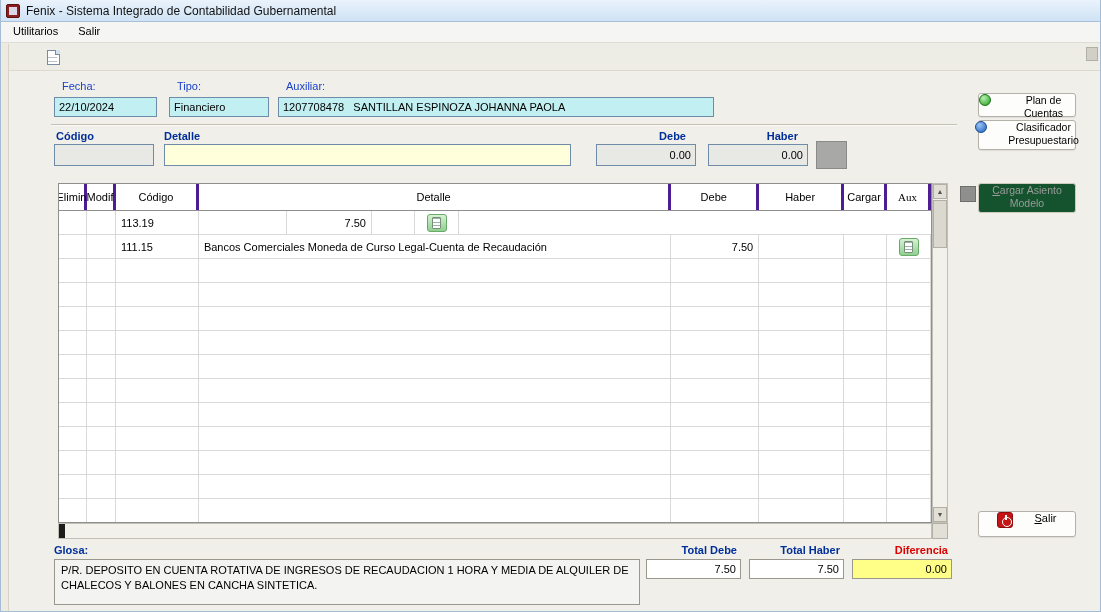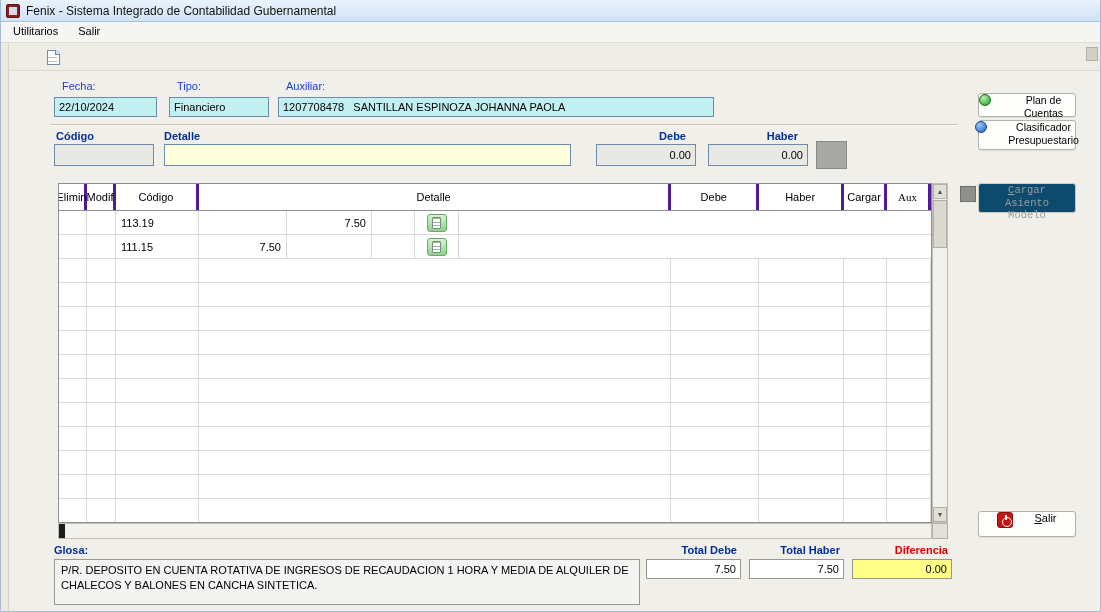--- a/index.html
+++ b/index.html
@@ -64,21 +64,21 @@
   .grayf { background:#e8e8e4; }
   .numf { justify-content:flex-end; }
   .sep-line { position:absolute; left:50px; top:124px; width:906px; height:2px; border-top:1px solid #c3c1b4; border-bottom:1px solid #fbfaf6; }
   .gray-sq-btn { position:absolute; left:815px; top:141px; width:31px; height:28px; background:#a8a8a6; border:1px solid #8a8a88; }
   
   .side-btn {
     position:absolute; background:#fdfdfb; border:1px solid #b4b2a8; border-radius:3px;
     display:flex; align-items:flex-start; justify-content:center; gap:21px;
     font-size:11px; box-shadow:0 1px 1px rgba(0,0,0,0.08); text-align:center; line-height:1.2; cursor:default;
   }
-  .side-btn.disabled { color:#9b9b9b; background:#0c4a6e; border-color:#ccc9bd; box-shadow:none;font-family:Liberation Mono, monospace; }
+  .side-btn.disabled { color:#9b9b9b; background:#14532d; border-color:#ccc9bd; box-shadow:none; }
   .sphere { width:12px; height:12px; border-radius:50%; flex:0 0 auto; }
   .sphere.green { background:radial-gradient(circle at 35% 30%, #b8f0b0, #1f9e1f); border:1px solid #157015; }
   .sphere.blue  { background:radial-gradient(circle at 35% 30%, #9cc4f2, #1d5fc0); border:1px solid #154a96; }
   .gray-ico-sq { position:absolute; left:959px; top:186px; width:16px; height:16px; background:#8f8f8d; border:1px solid #6e6e6c; }
   .power-ico { width:16px; height:16px; background:#c41414; border:1px solid #8d0e0e; border-radius:3px; position:relative; flex:0 0 auto; }
   .power-ico::before { content:""; position:absolute; left:4px; top:4px; width:8px; height:8px; border:1.5px solid #fff; border-radius:50%; }
   .power-ico::after { content:""; position:absolute; left:7px; top:2px; width:2px; height:5px; background:#c41414; border-left:0; box-shadow:inset 0 0 0 3px #fff; }
   .mnemonic { display:inline-block; }
   .mnemonic::first-letter { text-decoration:underline; }
   
@@ -202,20 +202,21 @@
         <div class="g-cell aux" style="width: 44px;">
           <div class="aux-btn">
             <div class="aux-doc"></div>
           </div>
         </div>
       </div>
       <div class="g-row">
         <div class="g-cell" style="width: 28px;"></div>
         <div class="g-cell" style="width: 29px;"></div>
         <div class="g-cell" style="width: 83px;">111.15</div>
+        <div class="g-cell" style="width: 473px;">Bancos Comerciales Moneda de Curso Legal-Cuenta de Recaudación</div>
         <div class="g-cell num" style="width: 88px;">7.50</div>
         <div class="g-cell num" style="width: 85px;"></div>
         <div class="g-cell" style="width: 43px;"></div>
         <div class="g-cell aux" style="width: 44px;">
           <div class="aux-btn">
             <div class="aux-doc"></div>
           </div>
         </div>
       </div>
       <div class="g-row">

